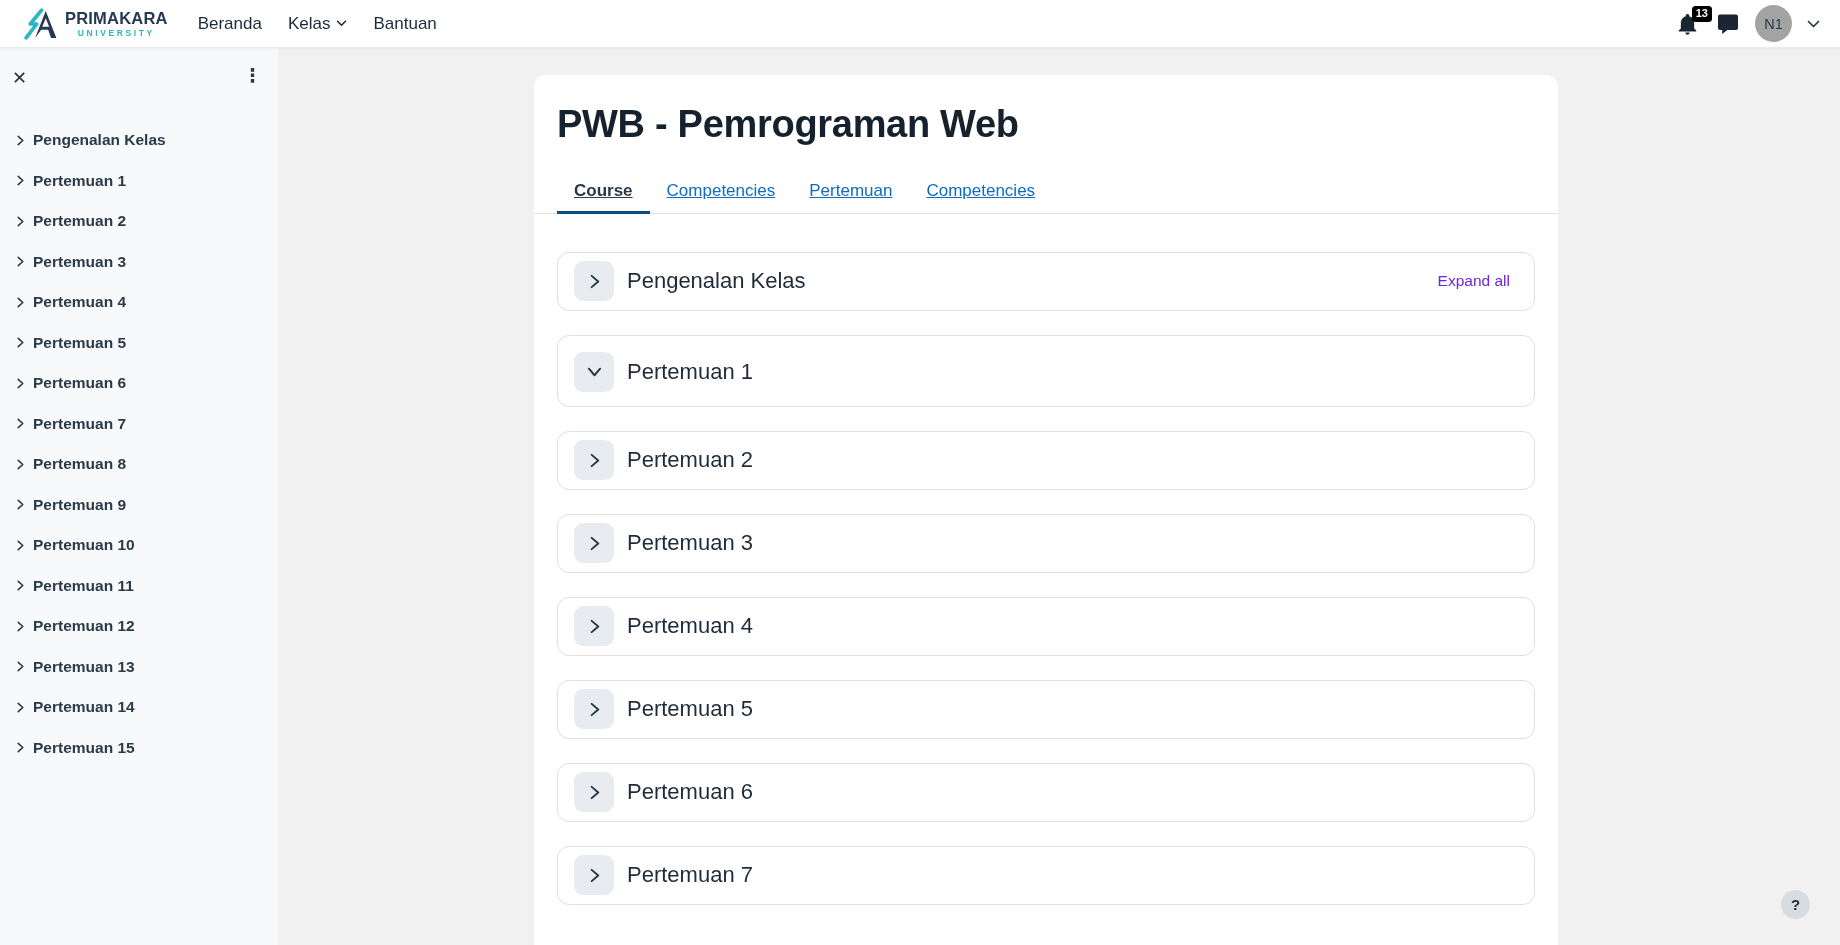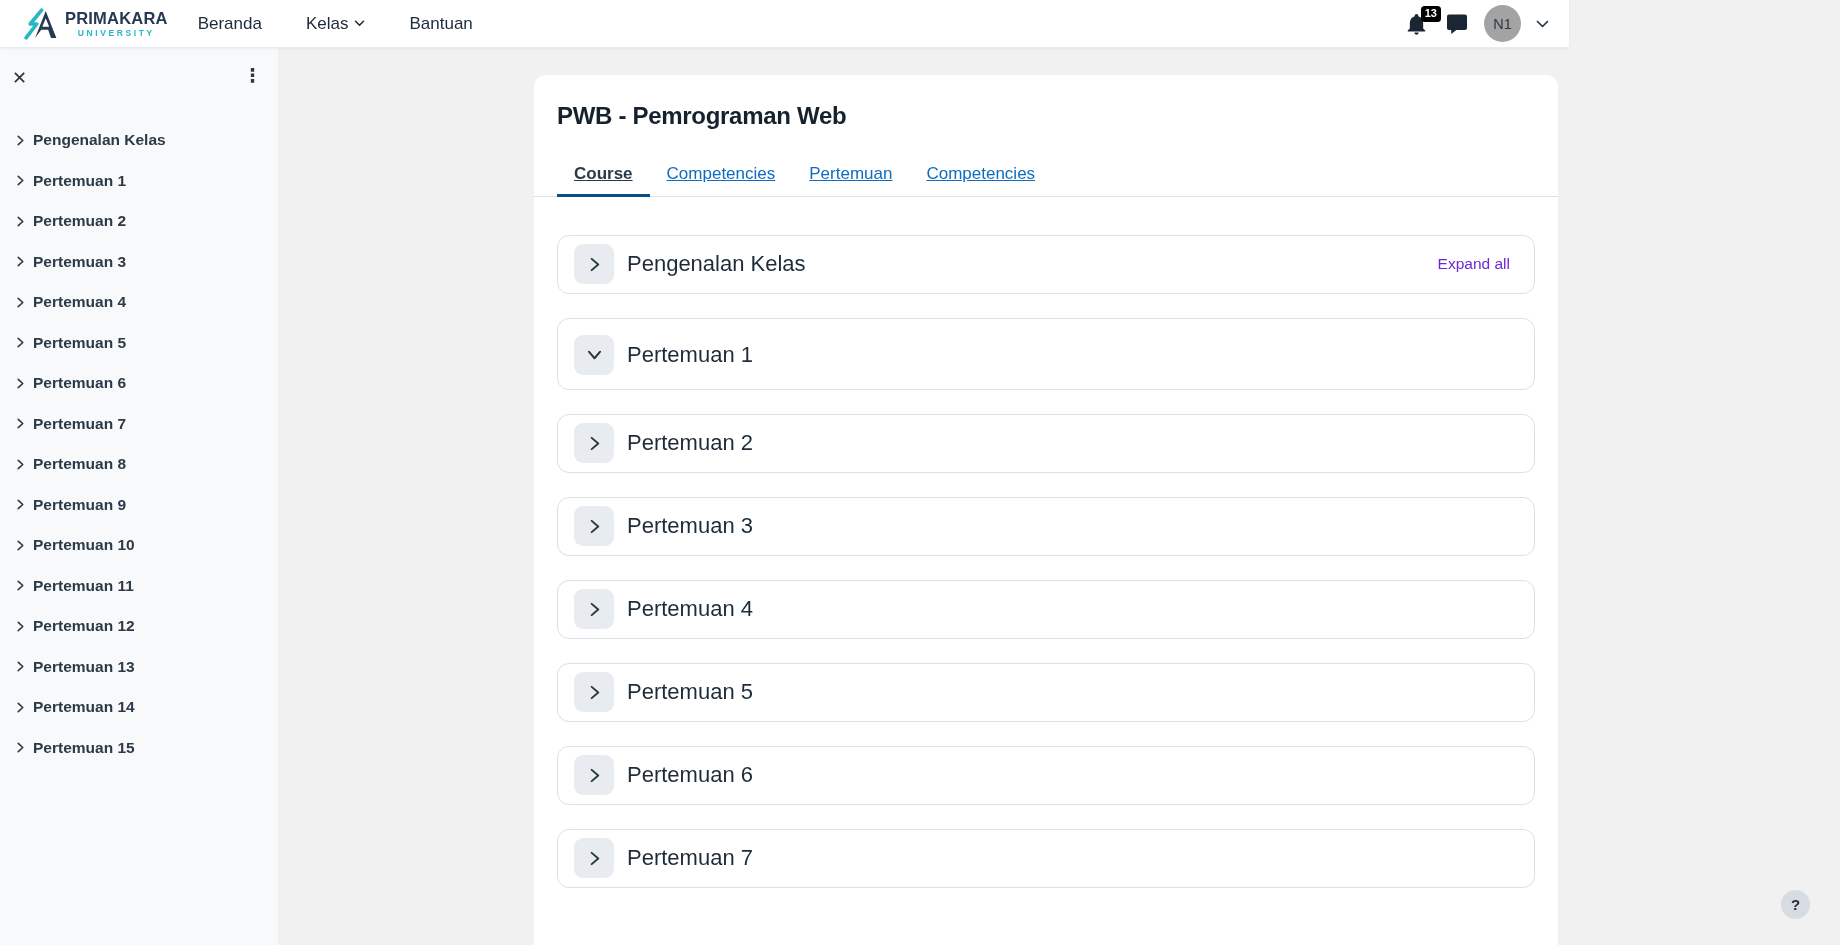--- a/index.html
+++ b/index.html
@@ -4,30 +4,30 @@
 <style>
   html,body{margin:0;padding:0;}
   body{
     width:1840px;height:945px;overflow:hidden;position:relative;
     background:#f1f1f2;
     font-family:"Liberation Sans","DejaVu Sans",sans-serif;
     color:#1d2b3a;
   }
   
   .topbar{
-    position:absolute;top:0;left:0;width:1569px;height:47px;
+    position:absolute;top:0;left:0;width:1840px;height:47px;
     background:#ffffff;border-bottom:1px solid #e9ebee;
     box-shadow:0 1px 3px rgba(0,0,0,.05);
     display:flex;align-items:center;z-index:20;
   }
   .brand{display:flex;align-items:center;margin-left:22px;cursor:pointer;}
   .brand-text{margin-left:7px;display:flex;flex-direction:column;align-items:center;line-height:1;}
   .brand-name{font-size:16.5px;font-weight:800;color:#263852;letter-spacing:.2px;}
   .brand-sub{font-size:8.5px;font-weight:700;color:#29b7c4;letter-spacing:2.6px;margin-top:2px;}
-  .topnav{display:flex;align-items:center;margin-left:30px;gap:44px;}
+  .topnav{display:flex;align-items:center;margin-left:30px;gap:26px;}
   .topnav-item{font-size:17px;color:#1d2b3a;cursor:pointer;display:flex;align-items:center;gap:6px;}
   .header-actions{position:absolute;right:20px;top:0;height:47px;display:flex;align-items:center;gap:15px;}
   .bell-wrap{position:relative;width:26px;height:26px;cursor:pointer;}
   .badge{
     position:absolute;top:-5px;right:-11px;background:#000000;color:#fff;
     font-size:11px;font-weight:700;line-height:1;padding:2.5px 4px;border-radius:3.5px;
   }
   .msg-wrap{width:24px;height:24px;cursor:pointer;}
   .avatar{
     width:37px;height:37px;border-radius:50%;background:#a3a3a3;
@@ -52,21 +52,21 @@
   .side-item{display:flex;align-items:center;height:24px;cursor:pointer;}
   .side-item .chev{display:flex;align-items:center;margin-right:8px;color:#2a3844;}
   .side-label{font-size:15.5px;font-weight:700;color:#2b3a49;white-space:nowrap;}
   
   .main-panel{
     position:absolute;left:534px;top:75px;width:1024px;height:1100px;
     background:#ffffff;border-radius:12px 12px 0 0;
   }
   .course-header{padding:27px 23px 0 23px;}
   .course-title{
-    margin:0;font-size:24px;font-weight:800;color:#15212c;letter-spacing:-.3px;line-height:1.2;
+    margin:0;font-size:38px;font-weight:800;color:#15212c;letter-spacing:-.3px;line-height:1.2;
   }
   .tabs-row{
     margin-top:24px;padding:0 23px;border-bottom:1px solid #dee2e6;
     display:flex;align-items:flex-end;
   }
   .tab{
     padding:9px 17px 10px 17px;font-size:17px;color:#0f6cbf;cursor:pointer;
     border-bottom:3px solid transparent;margin-bottom:-1px;white-space:nowrap;text-decoration:underline;
   }
   .tab.active{color:#2b3a49;font-weight:600;border-bottom-color:#0a4e85;}

